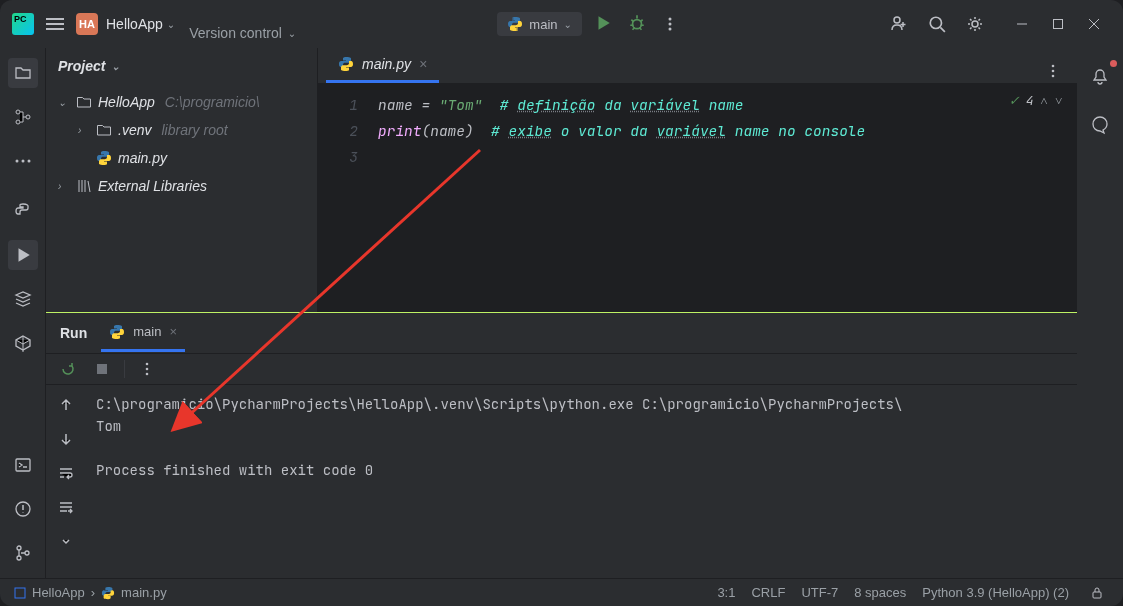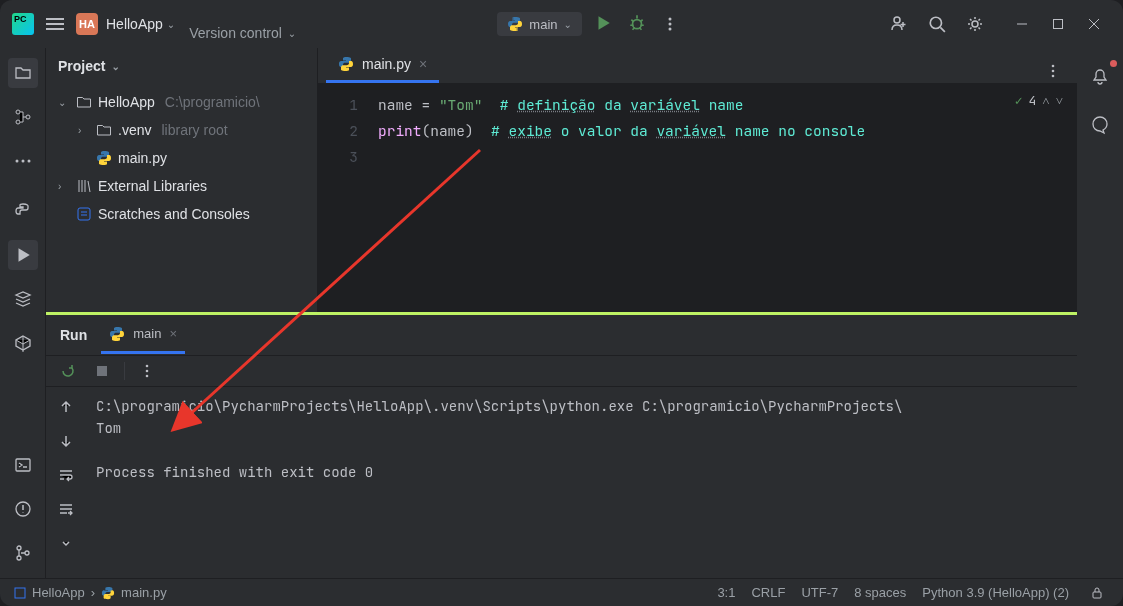--- a/index.html
+++ b/index.html
@@ -41,21 +41,21 @@
 .icon-btn { width:24px; height:24px; display:flex; align-items:center; justify-content:center; cursor:pointer; color:#bcbec4; }
 .win-controls { display:flex; gap:2px; margin-left:10px; }
 .win-btn { width:34px; height:28px; display:flex; align-items:center; justify-content:center; cursor:pointer; color:#bcbec4; }
 
 .main-area { flex:1; display:flex; min-height:0; }
 .left-rail { width:46px; background:#2b2d30; display:flex; flex-direction:column; align-items:center; padding-top:10px; gap:14px; border-right:1px solid #1e1f22; }
 .rail-btn { width:30px; height:30px; display:flex; align-items:center; justify-content:center; cursor:pointer; color:#bcbec4; border-radius:4px; }
 .rail-btn.active { background:#393b40; }
 
 .center-col { flex:1; display:flex; flex-direction:column; min-width:0; }
-.splitter-horiz { flex:1; display:flex; min-height:0; }
+.splitter-horiz { flex:1; display:flex; min-height:0;font-style:italic; }
 .project-panel { width:272px; background:#2b2d30; border-right:1px solid #1e1f22; display:flex; flex-direction:column; }
 .panel-header { height:36px; display:flex; align-items:center; padding:0 12px; gap:6px; font-weight:600; color:#dfe1e5; font-size:14px; }
 .tree { padding:4px 0; overflow:hidden; }
 .tree-row { display:flex; align-items:center; height:28px; gap:6px; cursor:pointer; padding-right:8px; white-space:nowrap; overflow:hidden; }
 .tree-row.depth0 { padding-left:12px; }
 .tree-row.depth1 { padding-left:32px; }
 .tree-arrow { width:12px; font-size:10px; color:#9aa0a6; }
 .tree-label { color:#dfe1e5; font-size:14px; }
 .tree-hint { color:#6f737a; font-size:14px; margin-left:4px; }
 
@@ -68,21 +68,21 @@
 .gutter { width:50px; text-align:right; padding:8px 10px 0 0; color:#4b5059; user-select:none; line-height:26px; }
 .code { flex:1; padding:8px 0 0 10px; line-height:26px; white-space:pre; color:#bcbec4; }
 .kw-str { color:#6aab73; }
 .kw-fn { color:#f0abfc; }
 .kw-comment { color:#5eead4; }
 .kw-underline { text-decoration:underline dotted #7a7e85; }
 .inspect { position:absolute; top:8px; right:14px; display:flex; align-items:center; gap:6px; color:#bcbec4; font-size:13px; }
 .inspect .check { color:#549159; }
 .inspect .arrow { color:#9aa0a6; cursor:pointer; }
 
-.run-panel { height:266px; background:#2b2d30; border-top:3px solid #bef264; display:flex; flex-direction:column; }
+.run-panel { height:266px; background:#2b2d30; border-top:1px solid #bef264; display:flex; flex-direction:column; }
 .run-header { height:40px; display:flex; align-items:center; padding:0 14px; gap:14px; }
 .run-title { font-weight:600; font-size:14px; color:#dfe1e5; }
 .run-tab { display:flex; align-items:center; gap:8px; padding:4px 8px; border-bottom:3px solid #3574f0; height:38px; }
 .run-tab .close-x { color:#6f737a; }
 .run-toolbar { height:32px; display:flex; align-items:center; padding:0 10px; gap:10px; border-top:1px solid #1e1f22; border-bottom:1px solid #1e1f22; }
 .run-body { flex:1; display:flex; }
 .run-side { width:40px; display:flex; flex-direction:column; align-items:center; padding-top:8px; gap:10px; }
 .run-output { flex:1; padding:8px 10px; font-family:"JetBrains Mono","Consolas",monospace; font-size:14px; line-height:22px; color:#bcbec4; white-space:pre-wrap; overflow:hidden; }
 
 .right-rail { width:46px; background:#2b2d30; display:flex; flex-direction:column; align-items:center; padding-top:14px; gap:18px; }
@@ -283,28 +283,20 @@
                 <path fill="#ffd43b" d="M8 15c3 0 3-1.3 3-1.3v-2.2H8V11h4.5S15 11.3 15 8s-2.2-3-2.2-3H11v2s.1 2.2-2.2 2.2H5.2s-2.2 0-2.2 2.1v2.2S2.7 15 8 15z"></path>
               </svg>
             <span class="tree-label">main.py</span>
           </div>
           <div class="tree-row depth0">
             <span class="tree-arrow">›</span>
             <svg width="16" height="16" viewBox="0 0 16 16">
                 <path fill="none" stroke="#bcbec4" d="M3 2v12M6 2v12M9 2v12M12 3l2 11"></path>
               </svg>
             <span class="tree-label">External Libraries</span>
-          </div>
-          <div class="tree-row depth0">
-            <span class="tree-arrow"></span>
-            <svg width="16" height="16" viewBox="0 0 16 16">
-                <rect x="2" y="2" width="12" height="12" rx="2" fill="none" stroke="#3574f0"></rect>
-                <path stroke="#3574f0" d="M5 6h6M5 9h6"></path>
-              </svg>
-            <span class="tree-label">Scratches and Consoles</span>
           </div>
         </div>
       </div>
 
       <div class="editor-area">
         <div class="editor-tabs">
           <div class="editor-tab">
             <svg width="16" height="16" viewBox="0 0 16 16">
                 <path fill="#3776ab" d="M8 1c-3 0-3 1.3-3 1.3v2.2h3v.5H3.5S1 4.7 1 8s2.2 3 2.2 3H5v-2s-.1-2.2 2.2-2.2h3.6s2.2 0 2.2-2.1V2.5S13.3 1 8 1z"></path>
                 <path fill="#ffd43b" d="M8 15c3 0 3-1.3 3-1.3v-2.2H8V11h4.5S15 11.3 15 8s-2.2-3-2.2-3H11v2s.1 2.2-2.2 2.2H5.2s-2.2 0-2.2 2.1v2.2S2.7 15 8 15z"></path>

